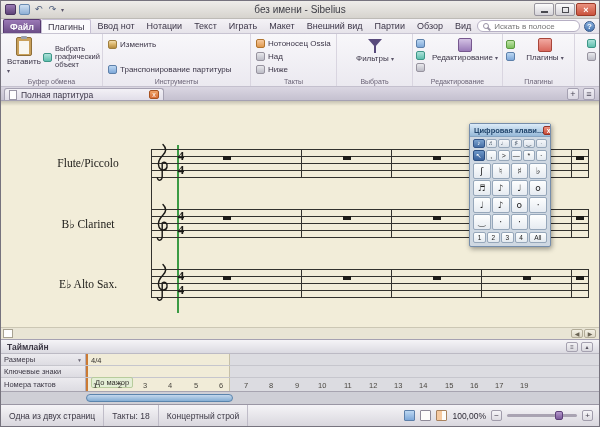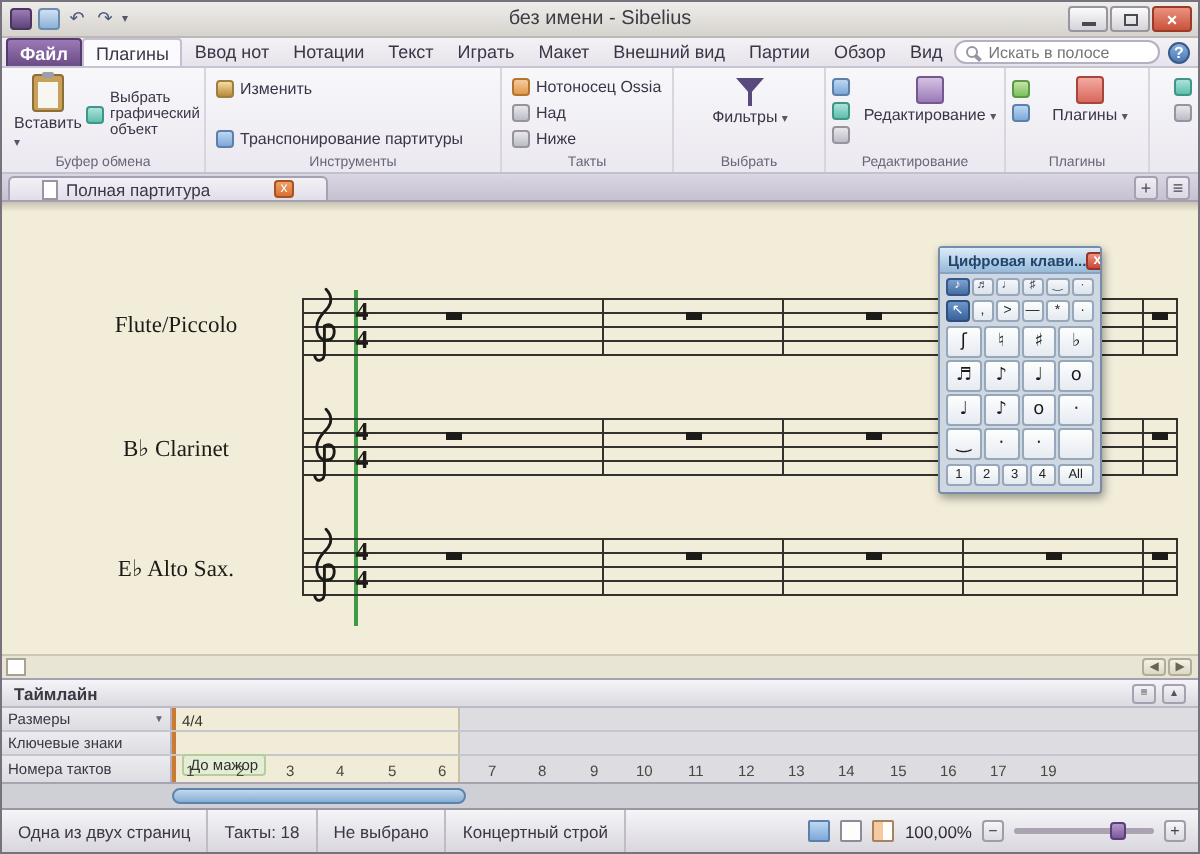--- a/index.html
+++ b/index.html
@@ -51,21 +51,21 @@
   .i-clipboard{position:relative;width:16px;height:19px;background:#c9a05a;border:1px solid #8e6e38;border-radius:2px;}
   .i-clipboard::before{content:"";position:absolute;left:2px;top:3px;right:2px;bottom:1px;background:#f8f6f0;}
   .i-clipboard::after{content:"";position:absolute;left:4px;top:-2px;width:6px;height:3px;background:#9aa0ab;border-radius:1px;}
   .i-funnel{position:relative;width:16px;height:14px;}
   .i-funnel::before{content:"";position:absolute;left:1px;top:0;border-left:7px solid transparent;border-right:7px solid transparent;border-top:8px solid #584a7c;}
   .i-funnel::after{content:"";position:absolute;left:7px;top:7px;width:2px;height:7px;background:#584a7c;}
   .rib-right{position:absolute;right:3px;top:5px;display:flex;flex-direction:column;gap:4px;}
 
   
   .doctabs{position:absolute;top:86px;left:0;right:0;height:14px;background:linear-gradient(#dad6e2,#c5c1d0);border-bottom:1px solid #a5a1b2;}
-  .dtab{position:absolute;left:3px;top:1px;bottom:0;width:160px;background:linear-gradient(#f3f1f6,#e1dee9);border:1px solid #a5a1b2;border-bottom:none;border-radius:3px 3px 0 0;display:flex;align-items:center;gap:4px;padding:0 16px;font-size:8.5px;color:#3b3547;justify-content:center;}
+  .dtab{position:absolute;left:3px;top:1px;bottom:0;width:160px;background:linear-gradient(#f3f1f6,#e1dee9);border:1px solid #a5a1b2;border-bottom:none;border-radius:3px 3px 0 0;display:flex;align-items:center;gap:4px;padding:0 4px;font-size:8.5px;color:#3b3547;justify-content:center;}
   .dtab-ic{width:8px;height:10px;background:#fff;border:1px solid #9a96a6;flex:none;}
   .dtab-close{margin-left:auto;width:10px;height:9px;border-radius:2px;background:linear-gradient(#f0a266,#d96f38);border:1px solid #a8521f;color:#fff;font-size:7px;line-height:7px;text-align:center;}
   .dt-btn{position:absolute;top:1px;width:12px;height:12px;background:linear-gradient(#f0eef4,#dbd8e3);border:1px solid #a5a1b2;border-radius:2px;font-size:9px;line-height:10px;text-align:center;color:#4a4656;}
 
   
   .score{position:absolute;top:100px;left:0;right:0;height:238px;background:#f2edd9;}
   .score::before{content:"";position:absolute;left:0;right:0;top:0;height:5px;background:linear-gradient(rgba(0,0,0,.18),rgba(0,0,0,0));pointer-events:none;}
   .staff{position:absolute;left:150px;width:438px;height:29px;}
   .sline{position:absolute;left:0;right:0;height:1px;background:#33322e;}
   .instr{position:absolute;left:30px;width:114px;text-align:center;font-family:"Liberation Serif","DejaVu Sans",serif;font-size:11.5px;color:#1c1b18;}
@@ -447,21 +447,20 @@
       </div>
     </div>
     <div class="tl-scroll">
       <div class="tl-thumb"></div>
     </div>
   </div>
 
   <div class="statusbar">
     <span class="sb-seg">Одна из двух страниц</span>
     <span class="sb-seg">Такты: 18</span>
-    <span class="sb-seg">Не выбрано</span>
     <span class="sb-seg">Концертный строй</span>
     <span class="sb-right">
       <span class="vicon v-pan"></span>
       <span class="vicon v-page"></span>
       <span class="vicon v-spread"></span>
       <span class="zoomval">100,00%</span>
       <span class="zoombtn">−</span>
       <span class="slider">
           <span class="thumb"></span>
         </span>

